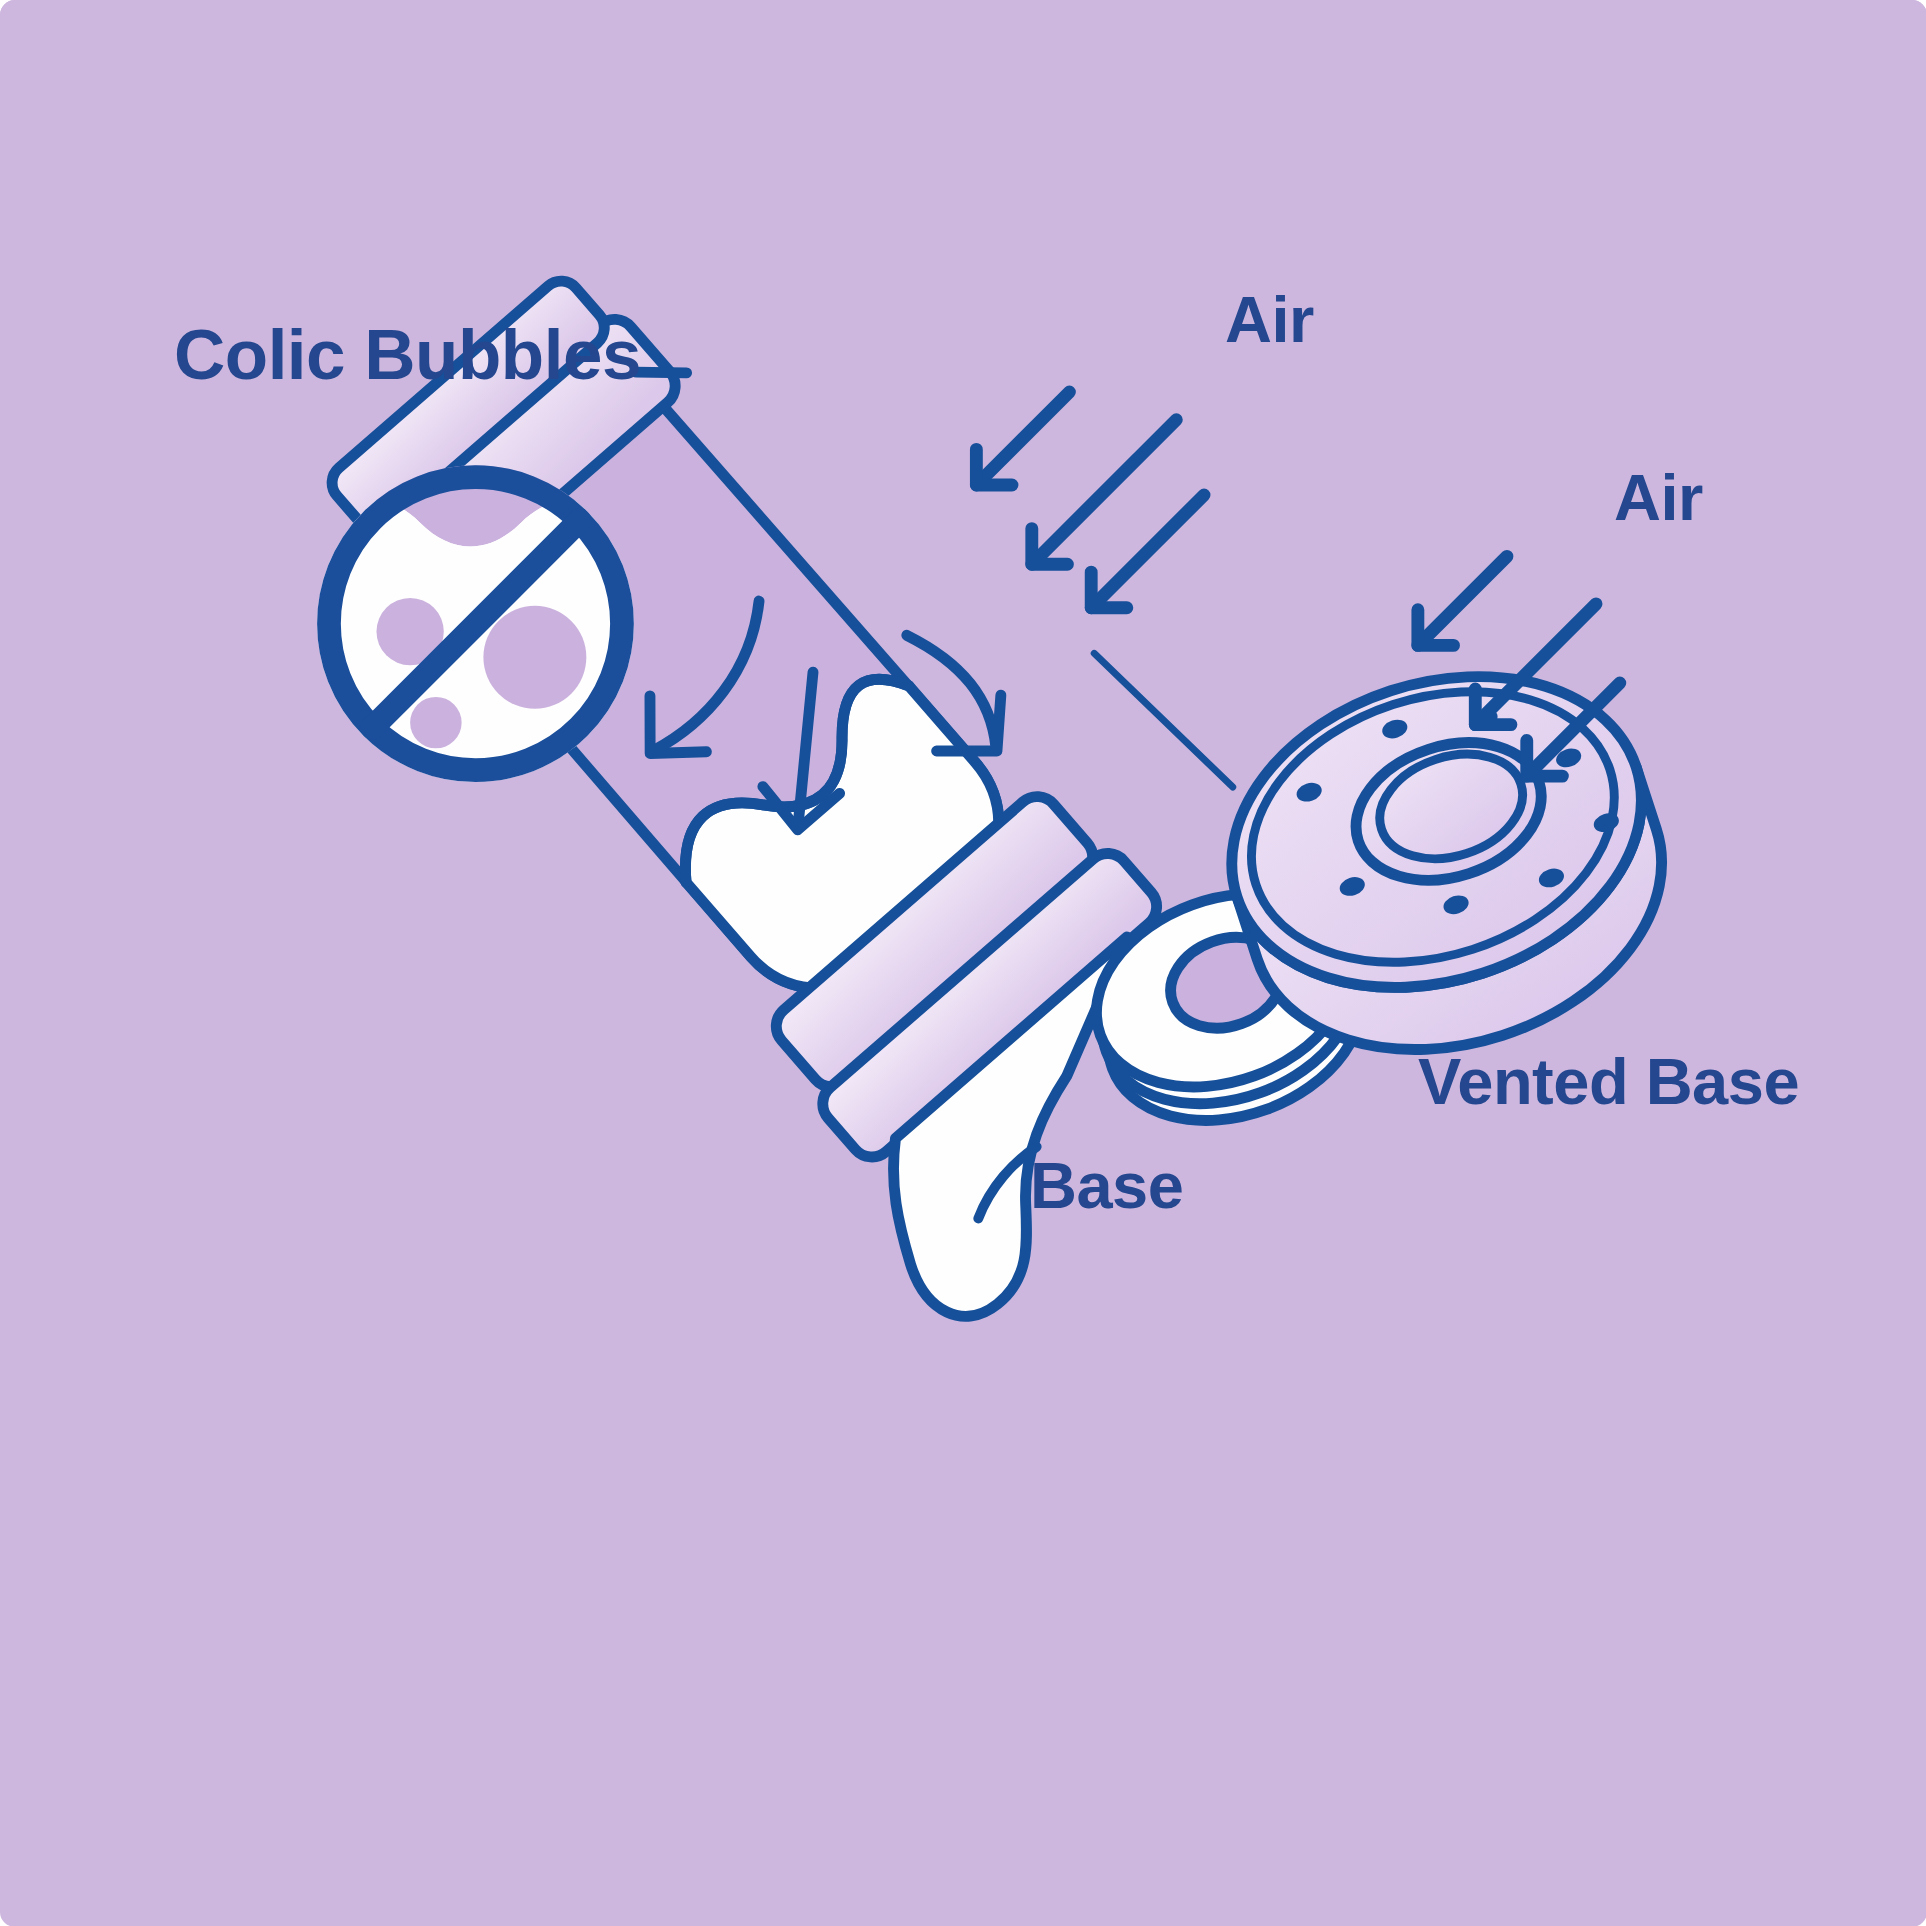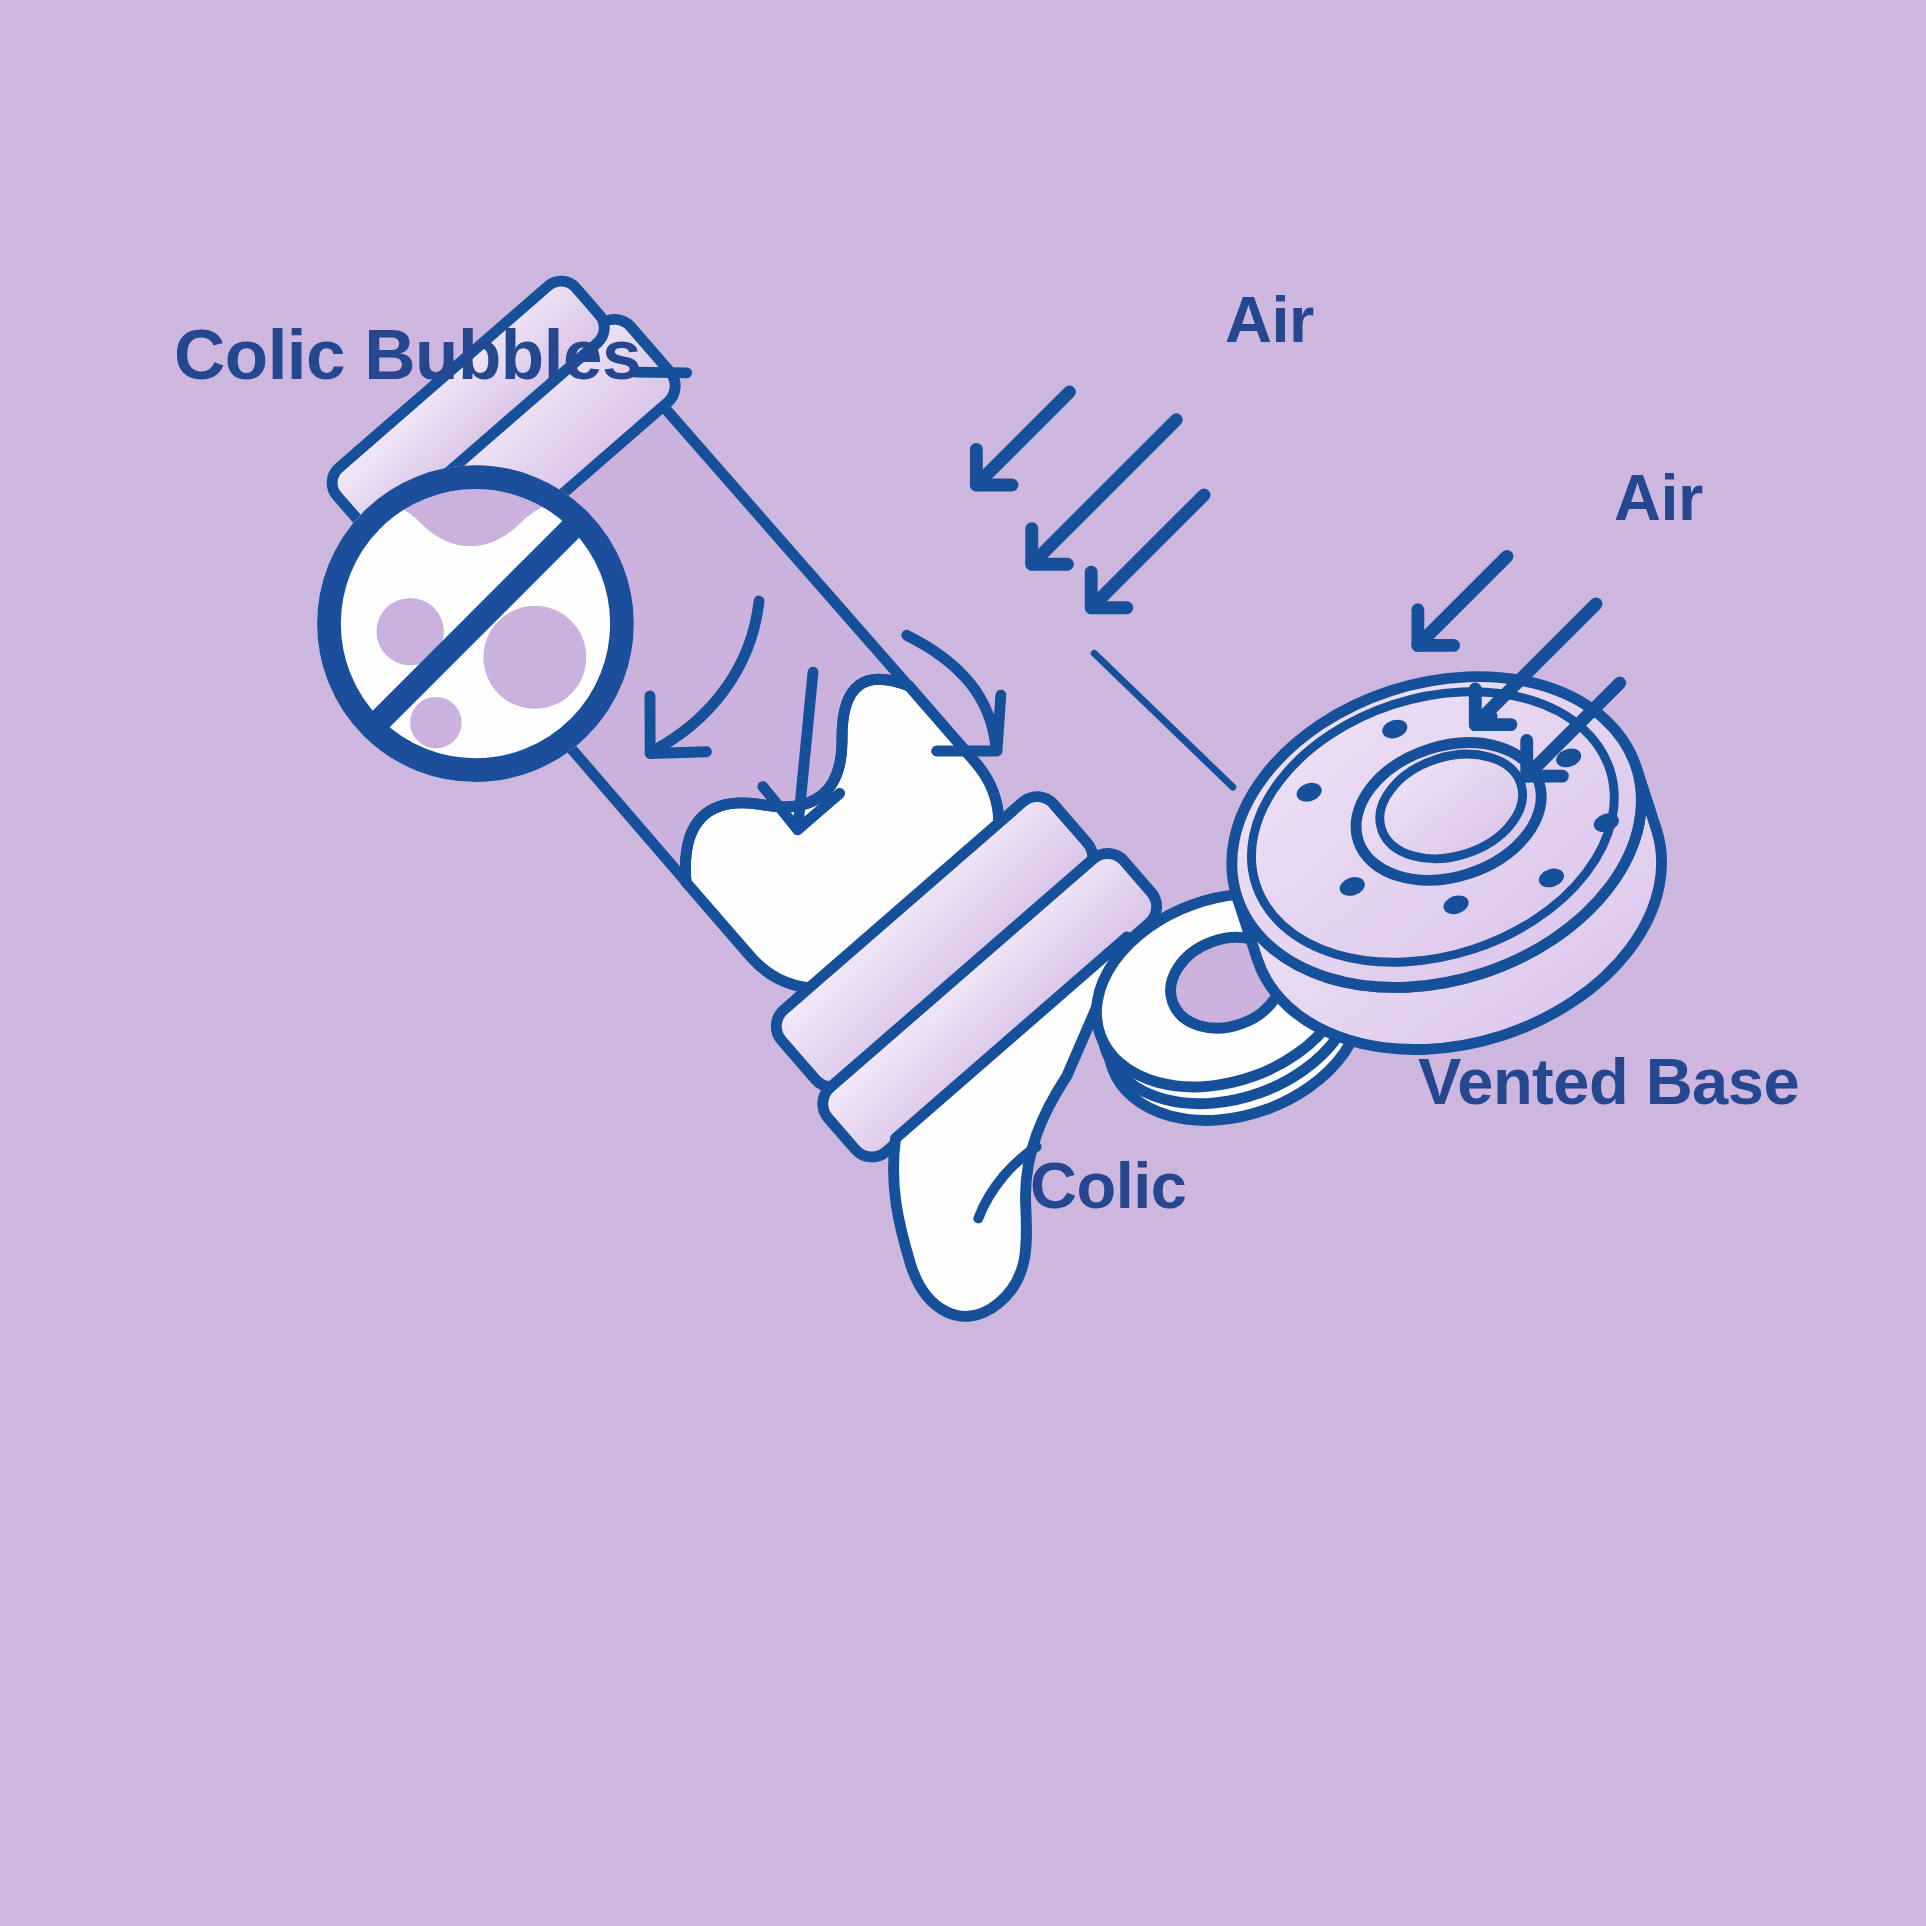--- a/index.html
+++ b/index.html
@@ -9,20 +9,21 @@
   }
   body {
     font-family: "Liberation Sans", sans-serif;
   }
   #poster {
     position: relative;
     width: 1927px;
     height: 1927px;
     overflow: hidden;
     background: #ceb7de;
+    border-radius: 15px;
   }
   
   #illustration-panel {
     position: absolute;
     left: 0;
     top: 0;
     width: 1927px;
     height: 1472px;
     background: #ceb7de;
   }
@@ -274,18 +275,18 @@
     </svg>
 
     <div class="diagram-label" id="label-colic-bubbles">Colic Bubbles</div>
 
     <div class="diagram-label" id="label-air-top">Air</div>
 
     <div class="diagram-label" id="label-air-right">Air</div>
 
     <div class="diagram-label" id="label-vented-base">Vented Base</div>
 
-    <div class="diagram-label" id="label-valve">Colic</div>
+    <div class="diagram-label" id="label-valve">Base</div>
   </div>
 
 
 </div>
 
 
 </body></html>

